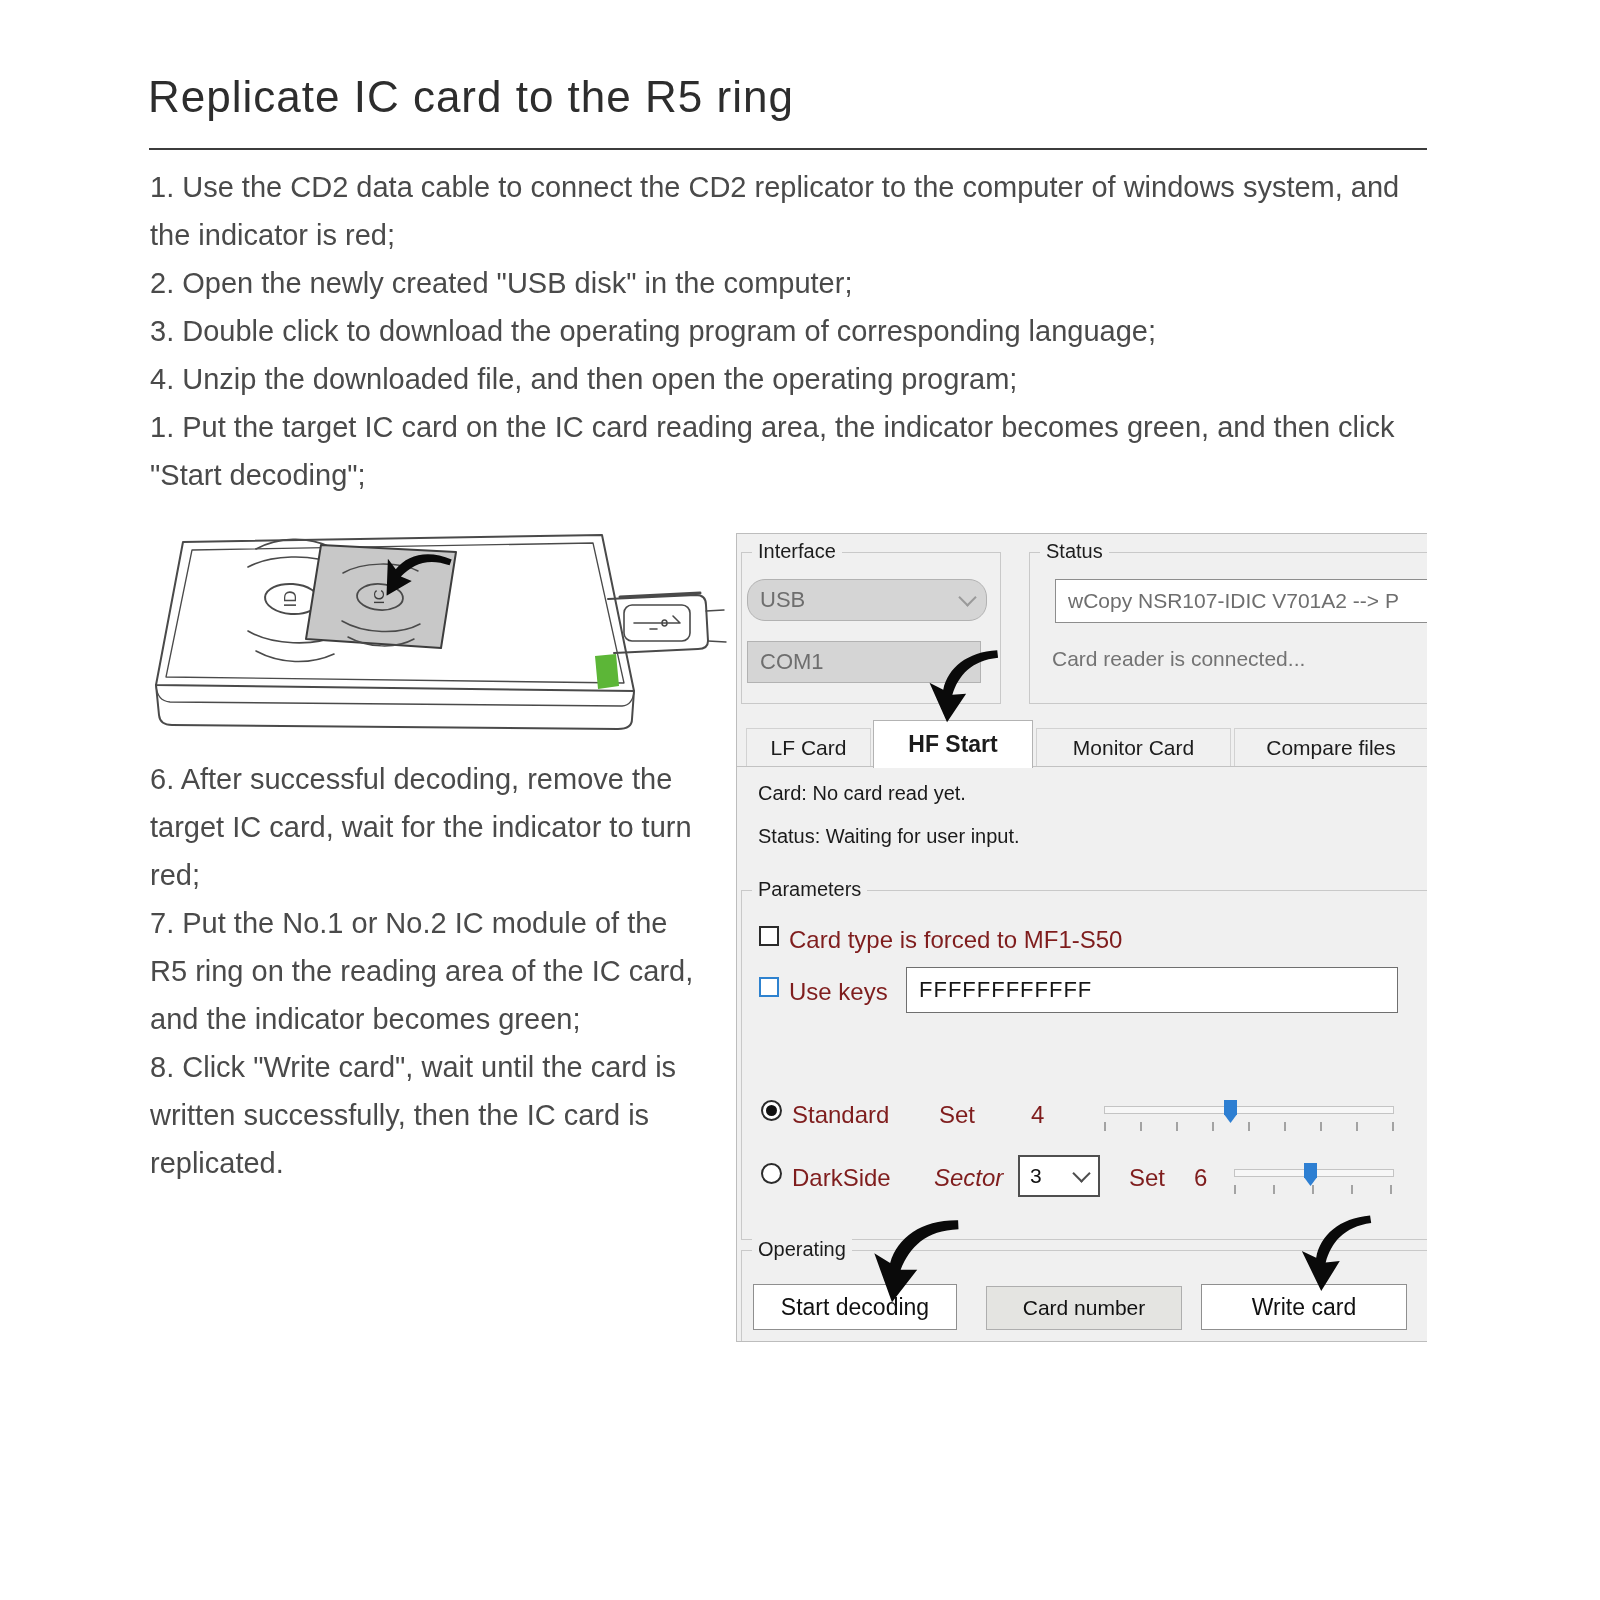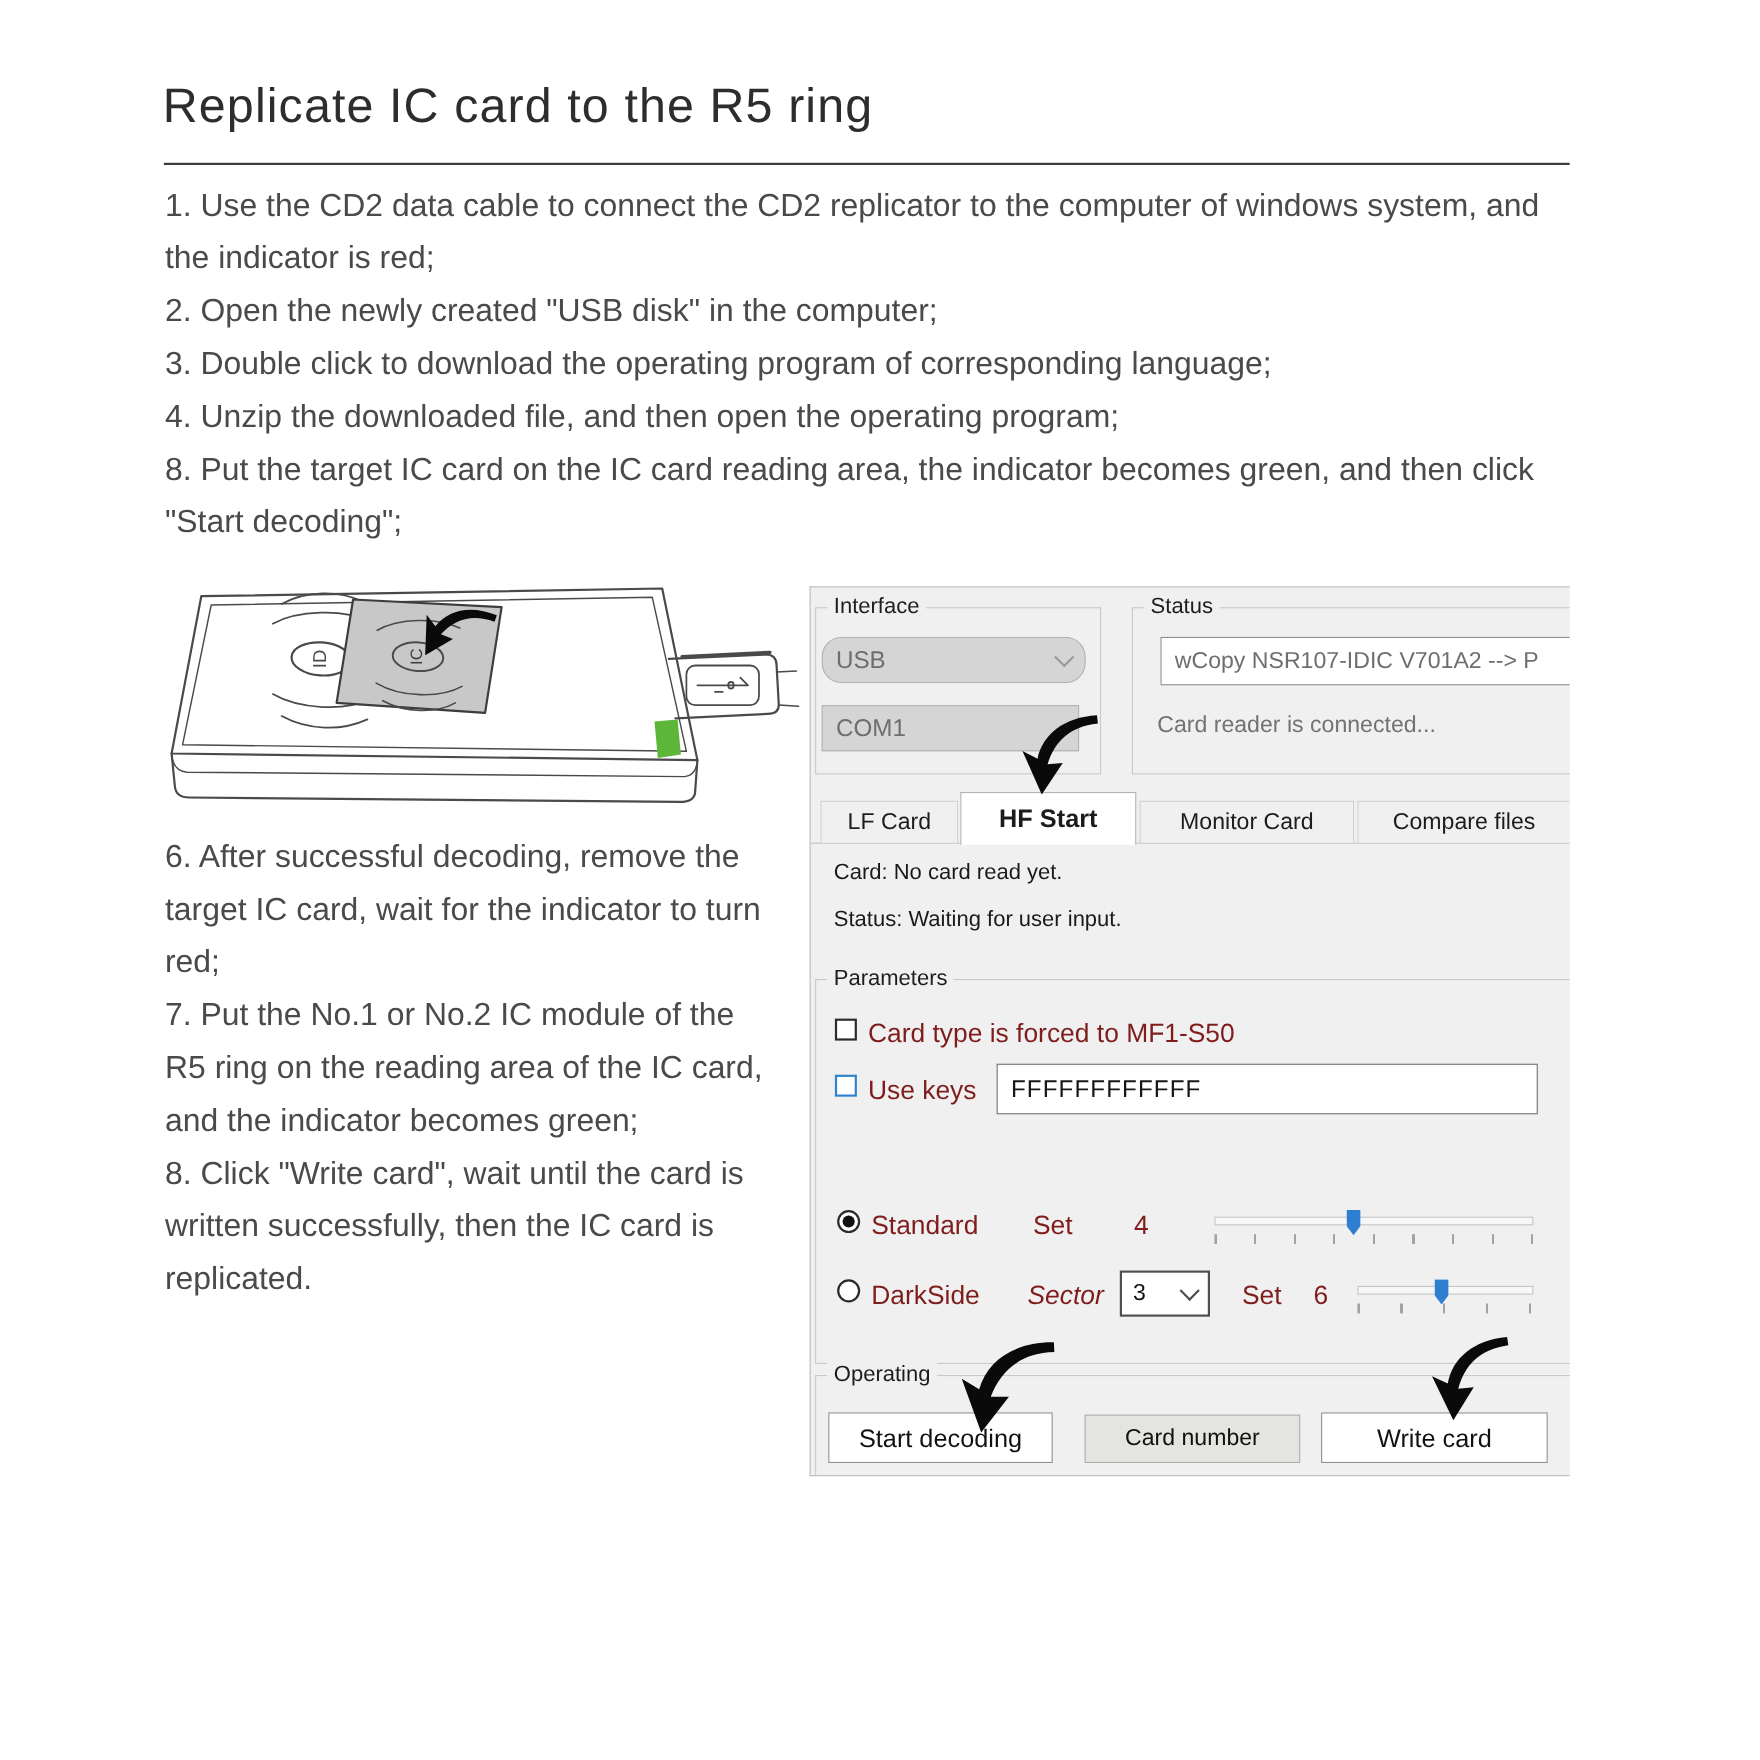--- a/index.html
+++ b/index.html
@@ -64,21 +64,21 @@
 <div class="page">
 
   <h1 class="title">Replicate IC card to the R5 ring</h1>
   <div class="rule"></div>
 
   <div class="steps-top">
     <p>1. Use the CD2 data cable to connect the CD2 replicator to the computer of windows system, and the indicator is red;</p>
     <p>2. Open the newly created "USB disk" in the computer;</p>
     <p>3. Double click to download the operating program of corresponding language;</p>
     <p>4. Unzip the downloaded file, and then open the operating program;</p>
-    <p>8. Put the target IC card on the IC card reading area, the indicator becomes green, and then click "Start decoding";</p>
+    <p>1. Put the target IC card on the IC card reading area, the indicator becomes green, and then click "Start decoding";</p>
   </div>
 
   <div class="device">
     <svg width="612" height="248" viewBox="0 0 612 248">
       <g fill="none" stroke="#4a4a4a" stroke-width="2" stroke-linejoin="round" stroke-linecap="round">
 
         <polygon points="43,27 462,20 494,176 16,170" fill="#ffffff"></polygon>
         <polygon points="52,35 453,28 484,168 26,162" stroke-width="1.3"></polygon>
 
         <path d="M16,170 L19,200 Q20,210 32,210 L478,214 Q492,214 492,204 L494,176"></path>

